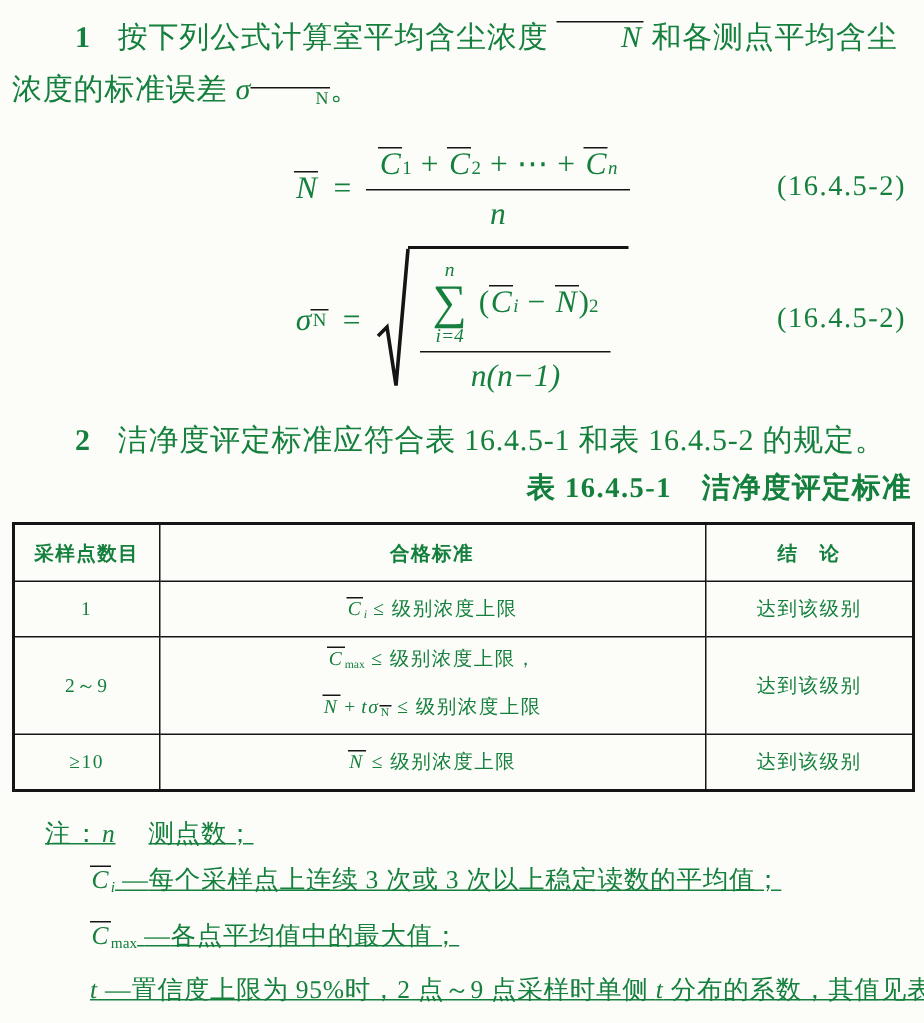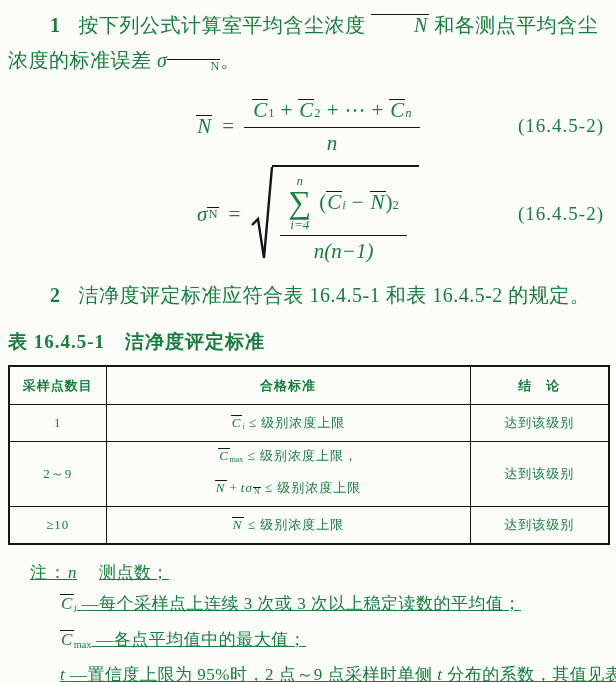--- a/index.html
+++ b/index.html
@@ -56,22 +56,22 @@
   .sqrt-rad { flex:0 0 auto; margin-right:-2px; }
   .sqrt-body { border-top:2px solid #151515; padding:6px 12px 0 8px; }
   
   .sum-stack { display:inline-flex; flex-direction:column; align-items:center; line-height:1; margin-right:8px; }
   .sum-top { font-size:13px; }
   .sum-sigma { font-size:32px; line-height:0.95; font-style:normal; }
   .sum-bot { font-size:13px; }
   .expr { display:inline-flex; align-items:baseline; }
   
   .tbl-title {
-    text-align:left; font-weight:bold; font-size:19px;
-    margin-top:16px; letter-spacing:1px;
+    text-align:right; font-weight:bold; font-size:19px;
+    letter-spacing:1px;
   }
   table.std {
     margin:10px auto 0 auto;
     border-collapse:collapse; table-layout:fixed;
     width:600px;
     border:2.5px solid #151515;
     font-size:13px;
   }
   table.std th, table.std td {
     border:1.5px solid #151515;

